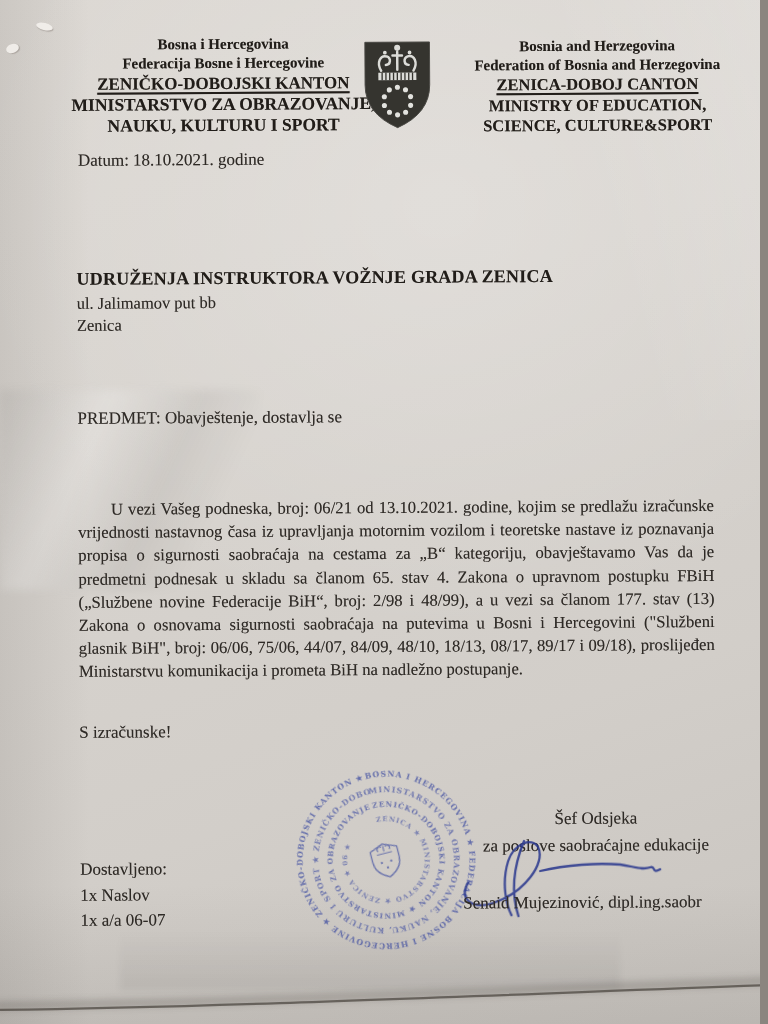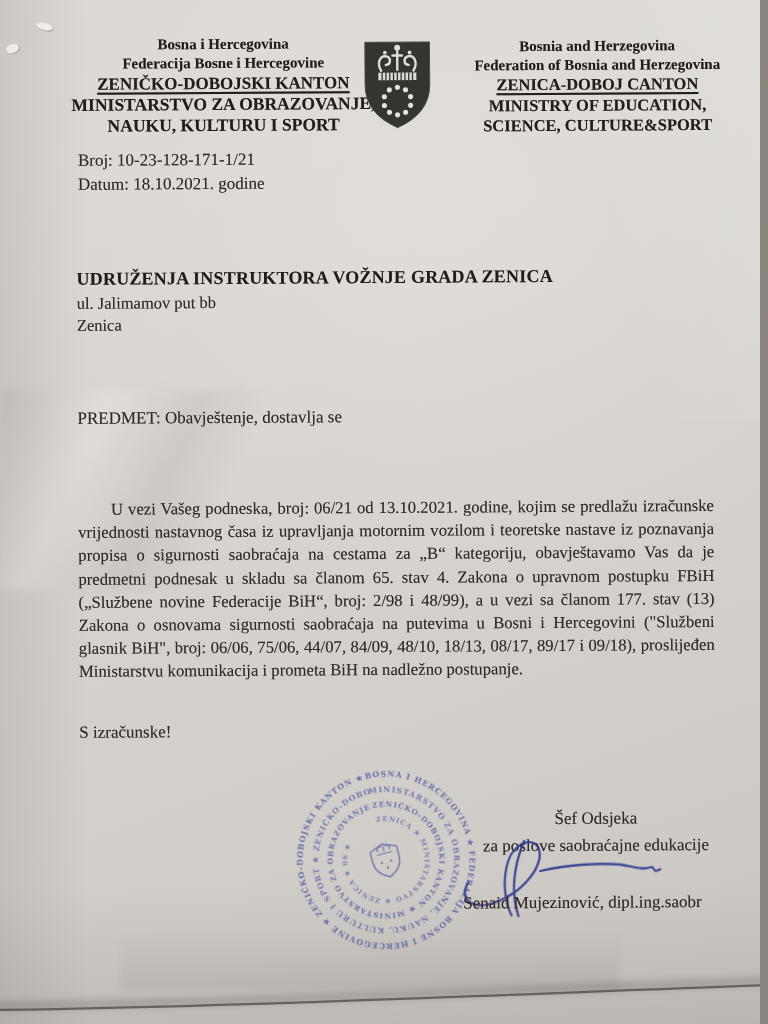--- a/index.html
+++ b/index.html
@@ -147,21 +147,20 @@
 
     <div class="blk hdr hdr-right">
       <span class="l-sm">Bosnia and Herzegovina</span>
       <span class="l-sm">Federation of Bosnia and Herzegovina</span>
       <span class="l-md u">ZENICA-DOBOJ CANTON</span>
       <span class="l-lg">MINISTRY OF EDUCATION,</span>
       <span class="l-lg">SCIENCE, CULTURE&amp;SPORT</span>
     </div>
 
     <div class="blk ref">
-      <span>Broj: 10-23-128-171-1/21</span>
       <span>Datum: 18.10.2021. godine</span>
     </div>
 
     <div class="blk addressee">
       <span class="addr-name">UDRUŽENJA INSTRUKTORA VOŽNJE GRADA ZENICA</span>
       <span class="addr-line">ul. Jalimamov put bb</span>
       <span class="addr-line">Zenica</span>
     </div>
 
     <div class="blk subject">PREDMET: Obavještenje, dostavlja se</div>
@@ -200,20 +199,25 @@
     <svg class="blk signature-svg" viewBox="0 0 230 82">
       <g stroke="#2c3a8f" stroke-width="2.3" fill="none" stroke-linecap="round" opacity="0.88">
         <path d="M14,45 C4,62 18,72 38,66 C70,56 92,26 84,10 C78,0 60,6 54,24 C47,46 52,68 57,78"></path>
         <path d="M70,4 C60,28 56,54 64,79"></path>
         <path d="M86,34 C112,28 144,26 166,28 C180,30 188,34 196,31 C202,29 197,38 206,33"></path>
       </g>
     </svg>
 
     <div class="blk sig-name">Senaid Mujezinović, dipl.ing.saobr</div>
 
+    <div class="blk dostav">
+      <span>Dostavljeno:</span>
+      <span>1x Naslov</span>
+      <span>1x a/a 06-07</span>
+    </div>
 
   </div>
 
   <svg class="fold-svg" viewBox="0 0 768 70" preserveAspectRatio="none">
     <path d="M-5,52 C230,49 520,36 772,27" stroke="rgba(40,35,30,0.18)" stroke-width="9" fill="none" style="filter: blur(3px);"></path>
     <path d="M-5,56 C230,53 520,40 772,31" stroke="#544f49" stroke-width="2.2" fill="none" opacity="0.8"></path>
   </svg>
 
 </div>
 

